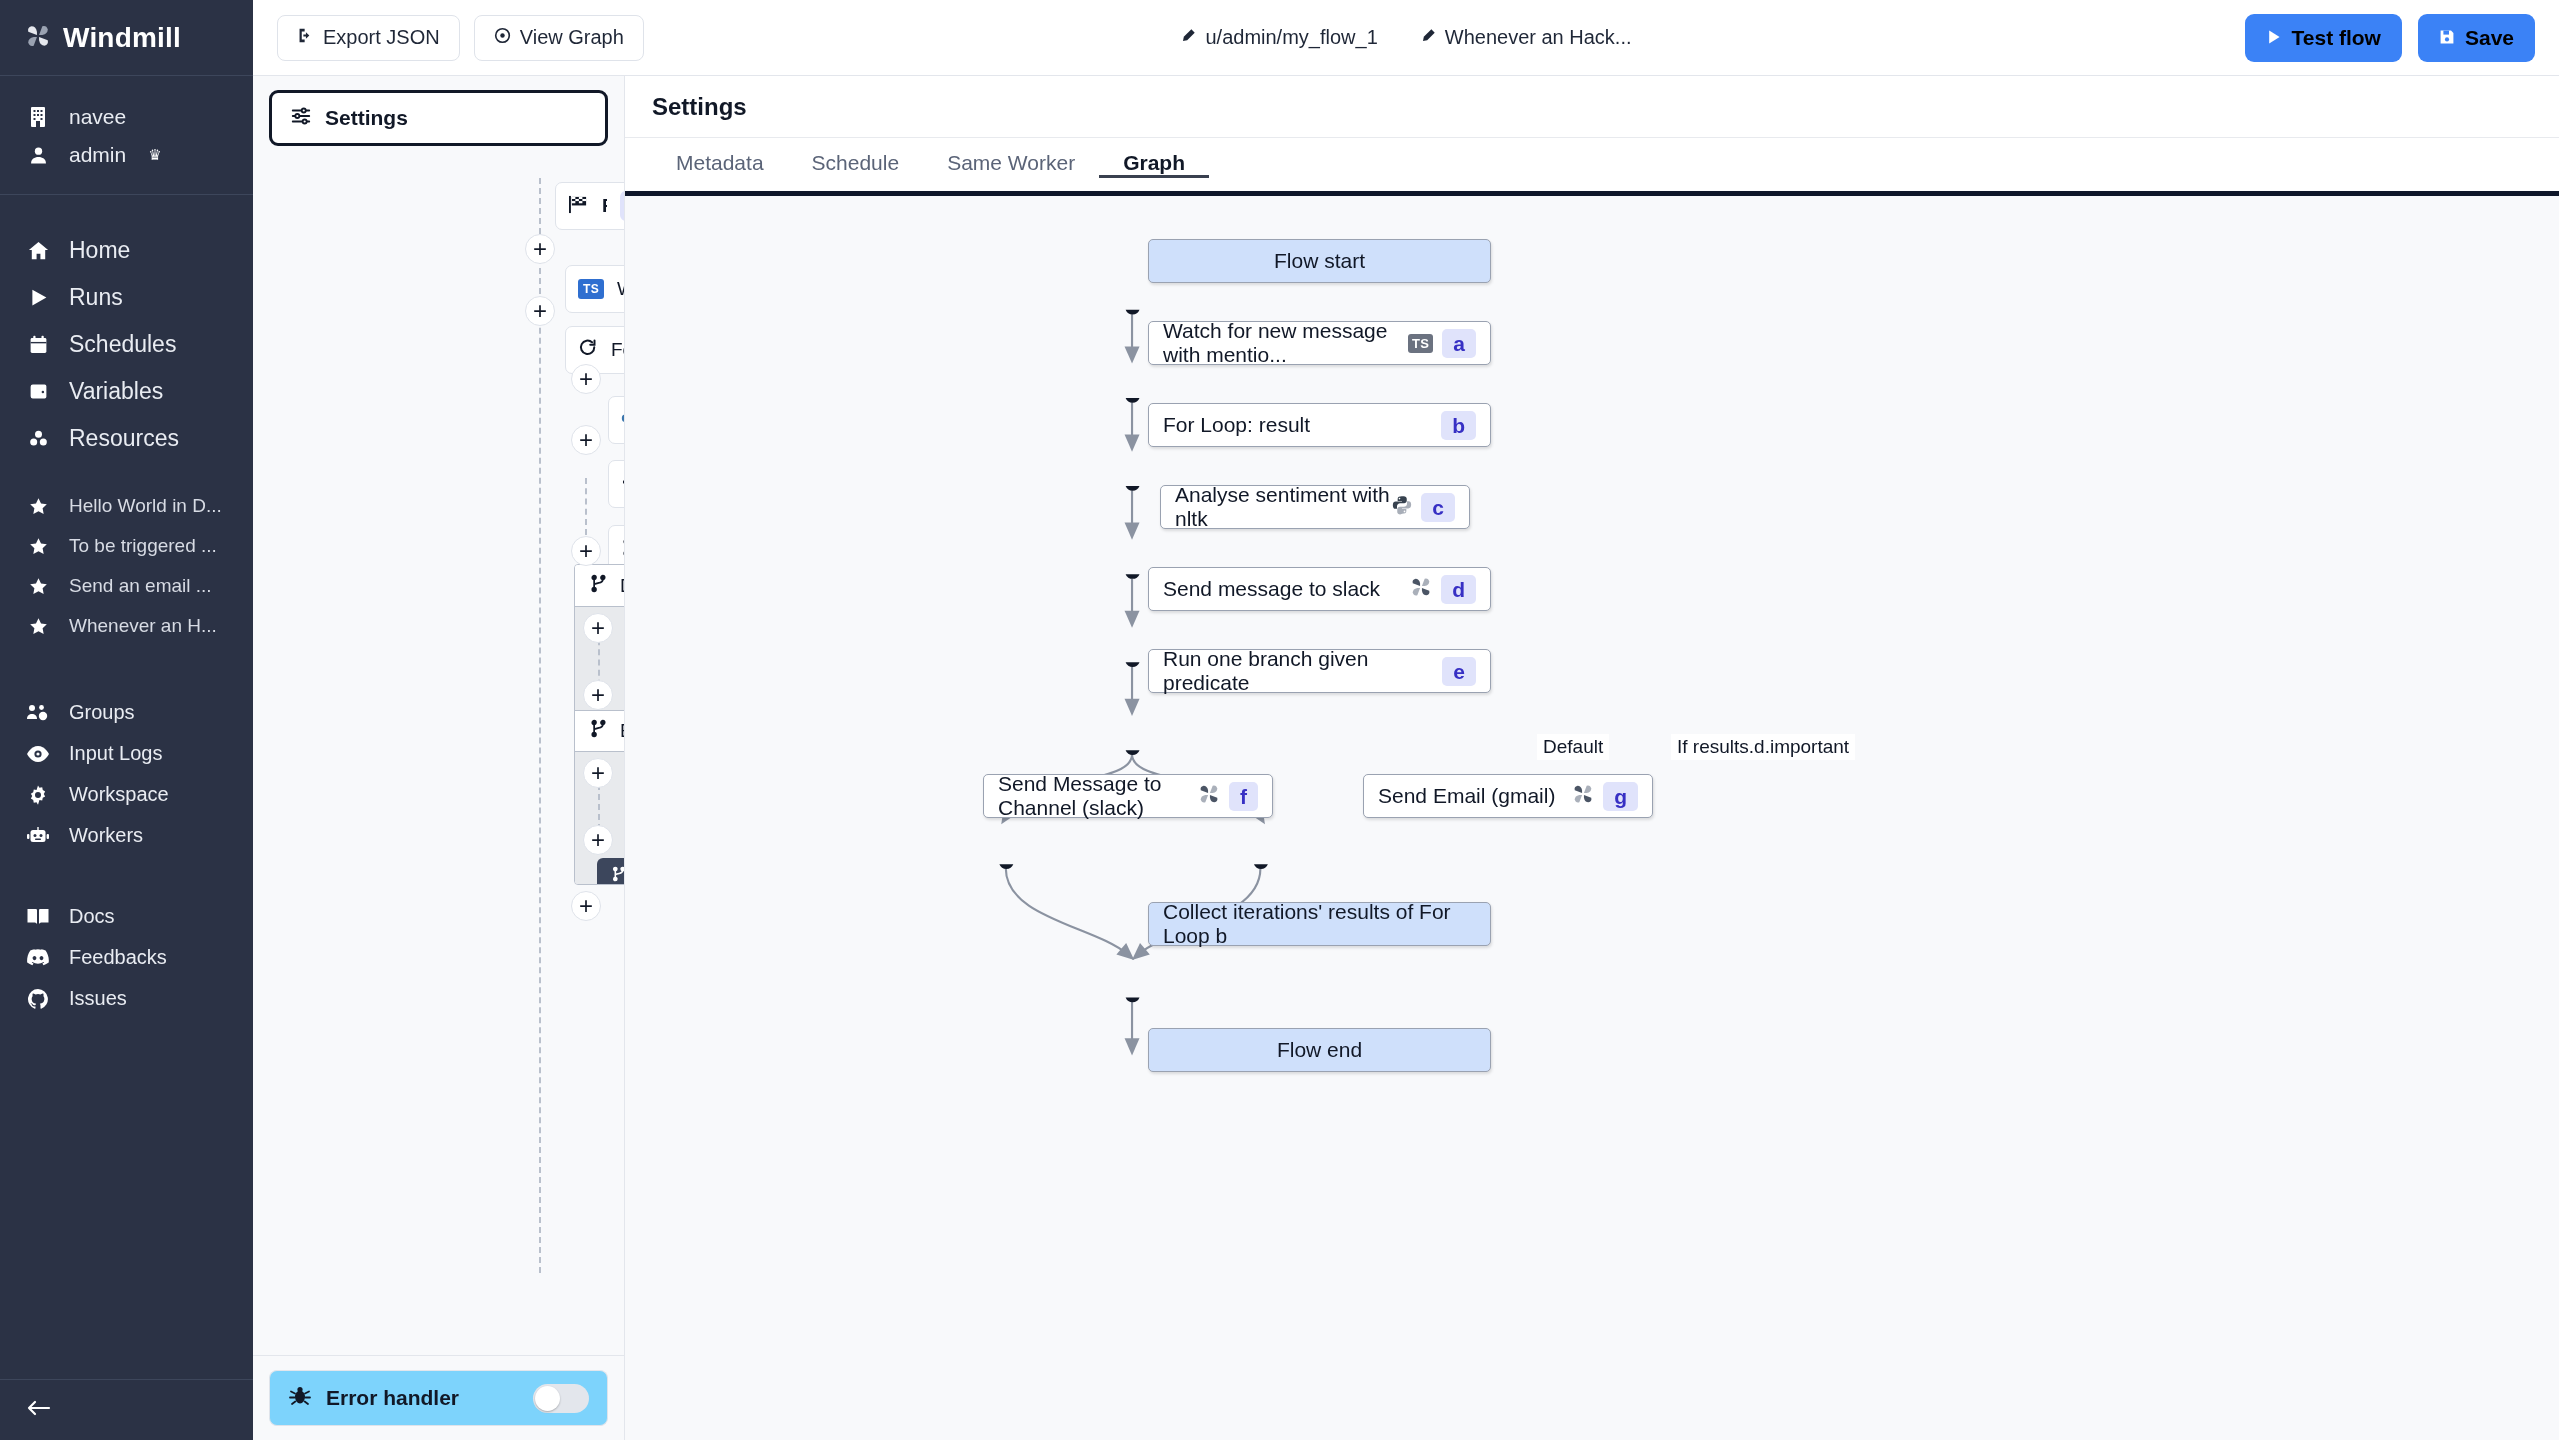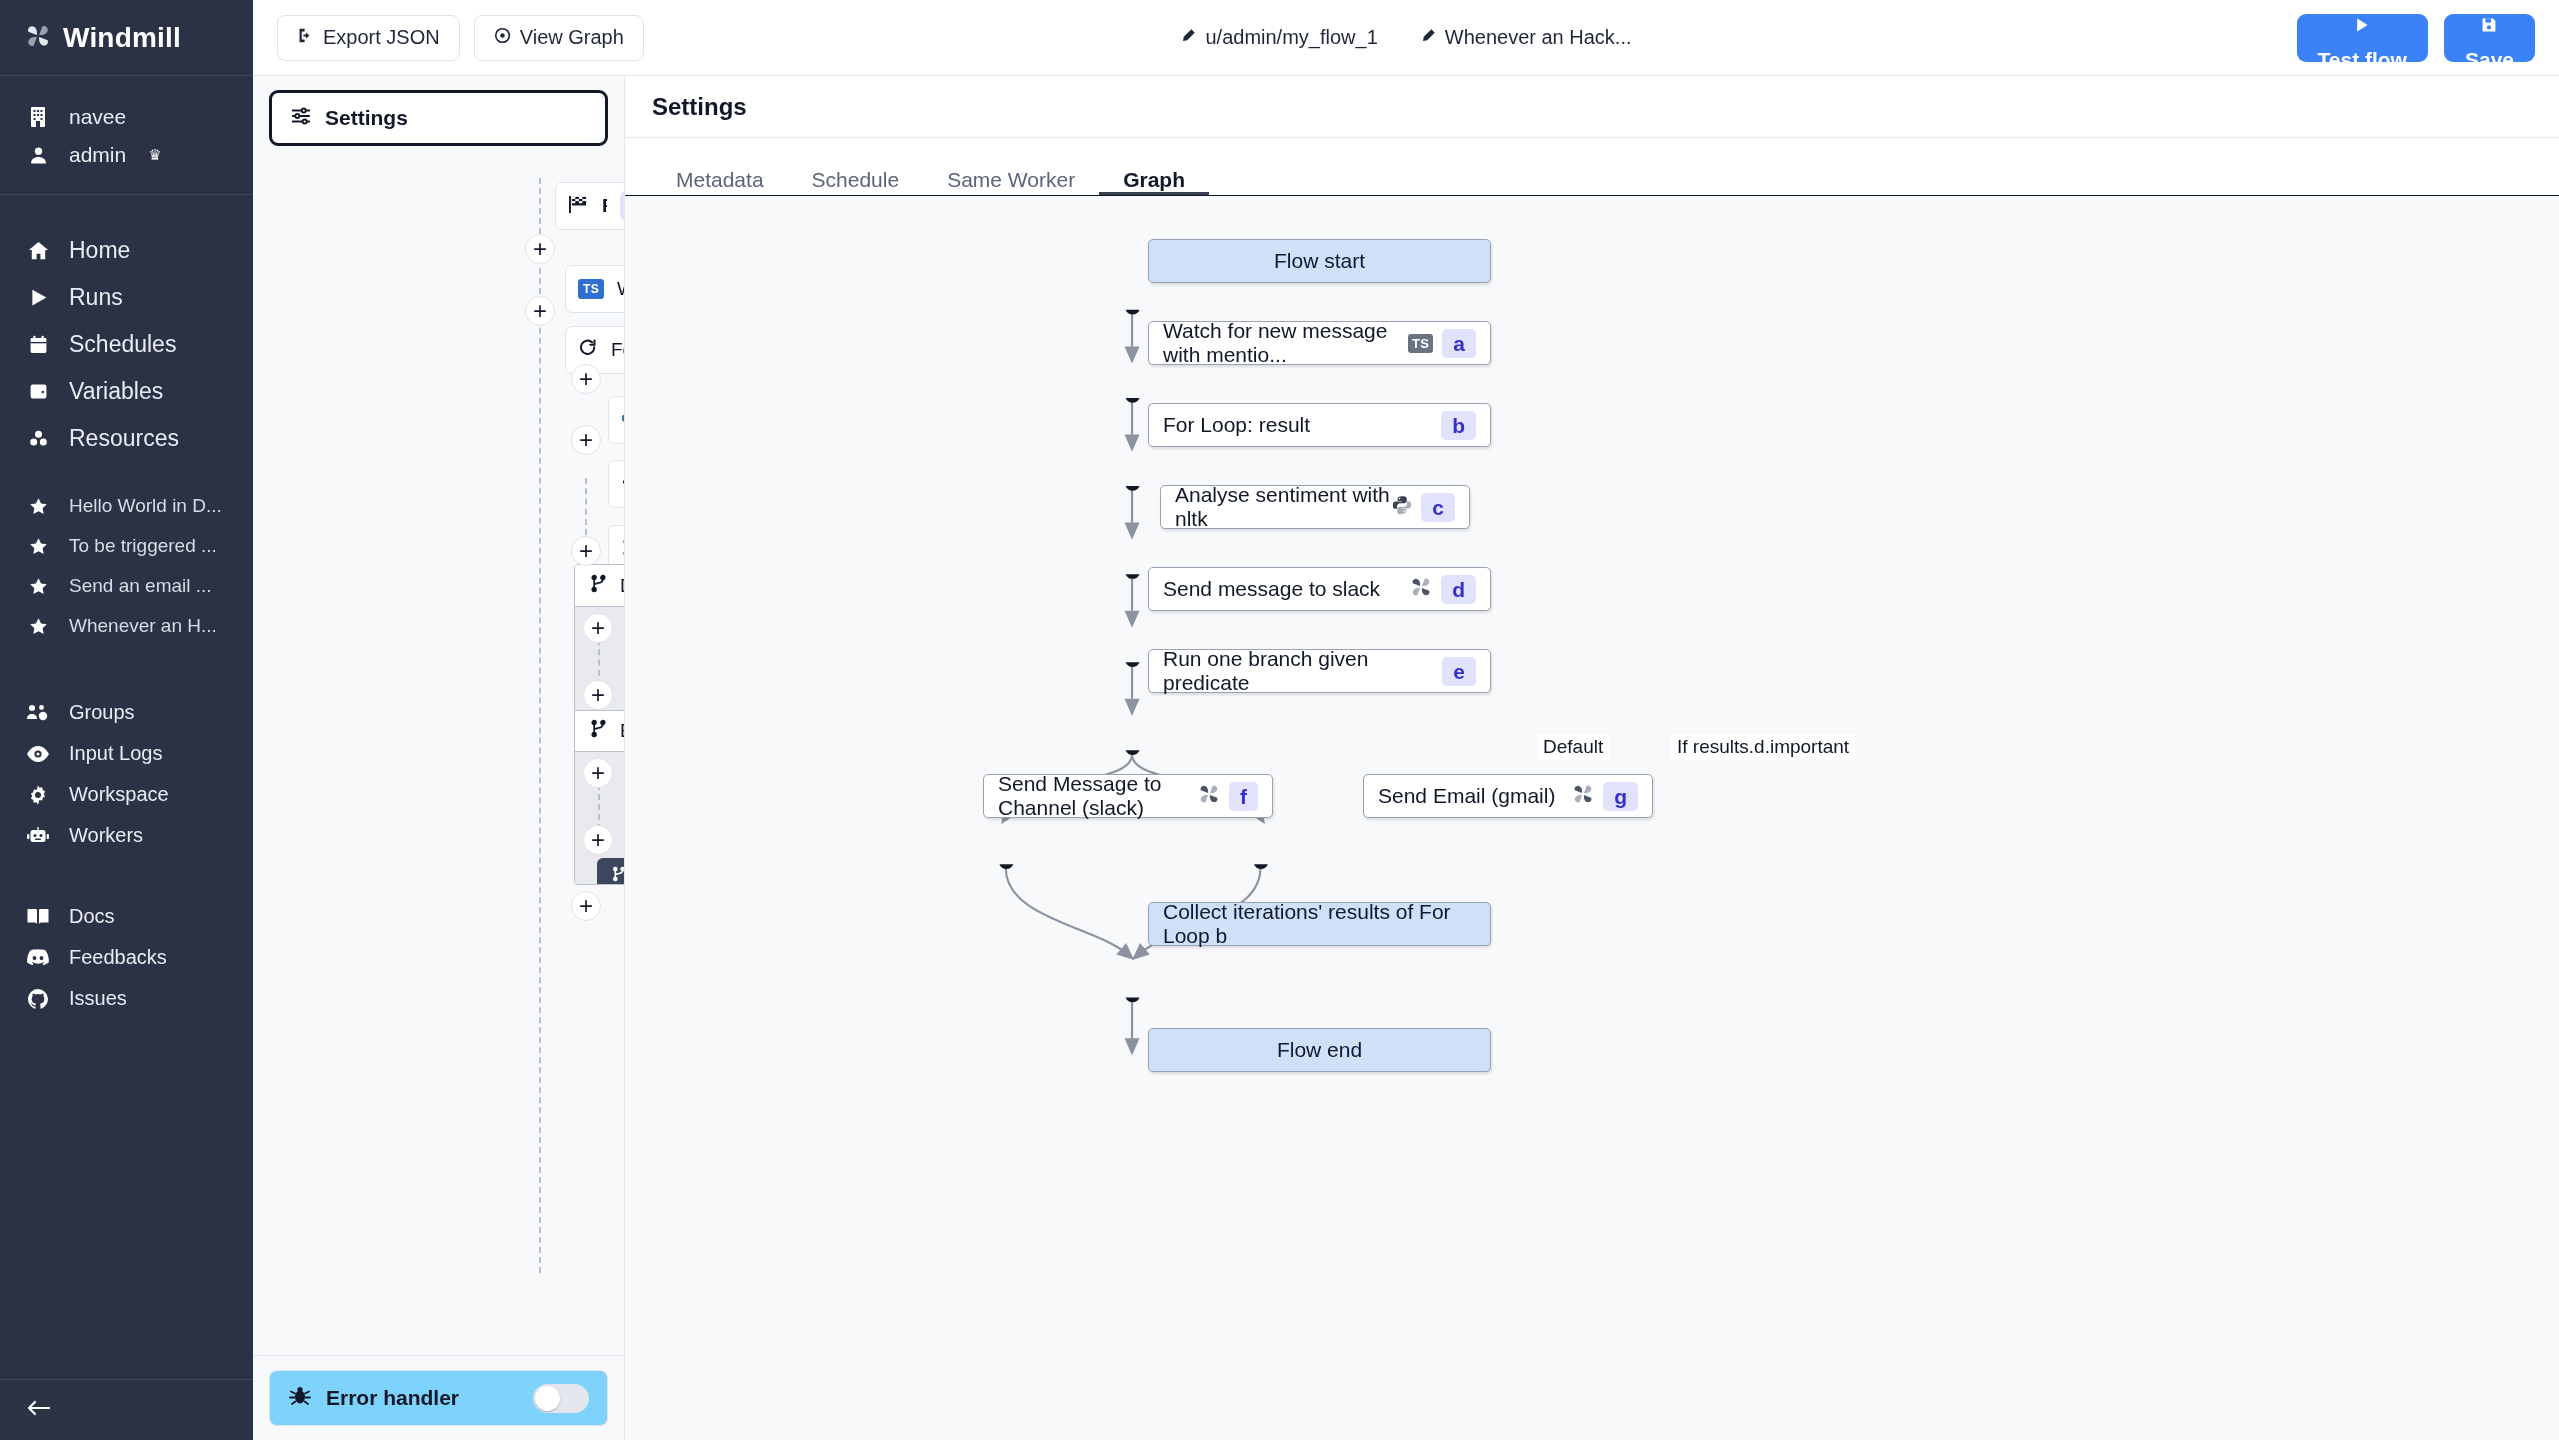--- a/index.html
+++ b/index.html
@@ -56,23 +56,23 @@
     position: absolute; left: 0; right: 0; display: flex; justify-content: center;
     gap: 42px; pointer-events: none;
   }
   .tb-mid > * { pointer-events: auto; }
   .tb-chip {
     display: flex; align-items: center; gap: 9px; font-size: 20px;
     color: #1f2737; cursor: pointer; white-space: nowrap; justify-content: center;
   }
   .tb-right { margin-left: auto; display: flex; gap: 16px; padding-right: 24px; }
   .tb-pbtn {
-    height: 48px; border: none; border-radius: 9px; background: #3b82f6; color: #ffffff;
+    height: 48px; border: none; border-radius: 9px; background: #3b82f6; color: #000000;
     display: flex; align-items: center; gap: 10px; padding: 0 21px;
-    font-size: 21px; font-weight: bold; cursor: pointer; white-space: nowrap; flex-direction: column;
+    font-size: 21px; font-weight: bold; cursor: pointer; white-space: nowrap;
   }
 
   
   .body { flex: 1 1 auto; display: flex; min-height: 0; }
 
   
   .flowpanel {
     width: 372px; flex: 0 0 372px; background: #f8f9fb;
     border-right: 1px solid #e3e6ec; display: flex; flex-direction: column;
     overflow: hidden;
@@ -144,22 +144,22 @@
   .errsep { border-top: 1px solid #e3e6ec; }
 
   
   .main { flex: 1 1 auto; display: flex; flex-direction: column; min-width: 0; }
   .main-title {
     height: 62px; flex: 0 0 62px; display: flex; align-items: center;
     padding-left: 27px; font-size: 24px; font-weight: bold; color: #111827;
     border-bottom: 1px solid #e8eaee;
   }
   .tabs {
-    height: 58px; flex: 0 0 58px; display: flex; align-items: flex-end;
-    gap: 0; padding-left: 27px; border-bottom: 1px solid #0f172a;
+    height: 58px; flex: 0 0 58px; display: flex; align-items: center;
+    gap: 0; padding-left: 27px; border-bottom: 5px solid #0f172a;
   }
   .tab {
     display: flex; align-items: center; padding: 0 24px; font-size: 21px;
     color: #5b6478; cursor: pointer; border-bottom: 3px solid transparent;
   }
   .tab.active { color: #111827; font-weight: bold; border-bottom-color: #39404f; }
   .canvas { flex: 1 1 auto; position: relative; background: #f8f9fb; overflow: hidden; }
   .gnode {
     position: absolute; border: 1px solid #9aa2b1; border-radius: 5px;
     background: #fff; display: flex; align-items: center; padding: 0 14px;

